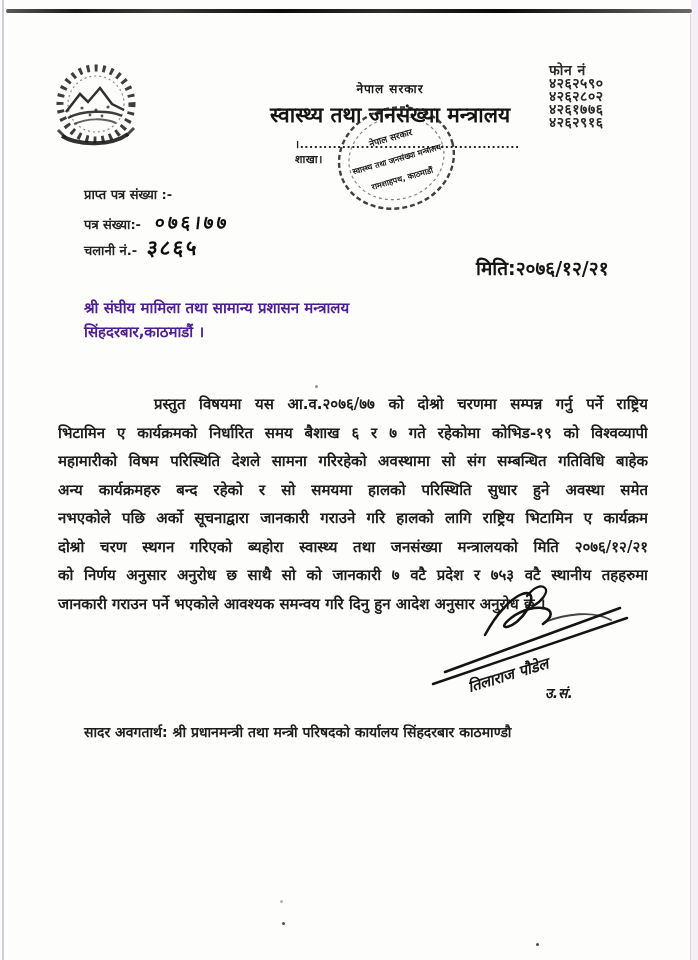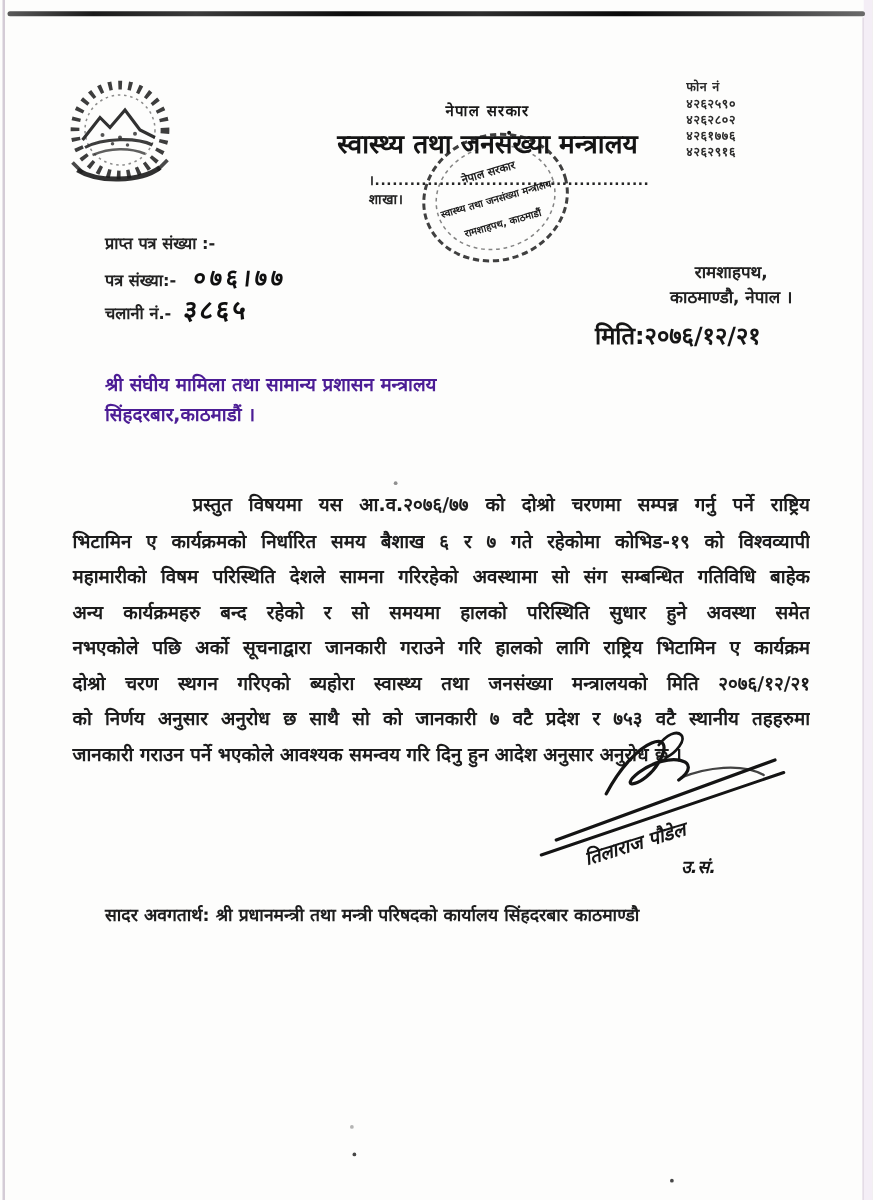--- a/index.html
+++ b/index.html
@@ -41,21 +41,21 @@
   .lh-ministry{
     position:absolute;left:225px;top:100px;width:330px;
     text-align:center;font-size:21px;font-weight:700;color:#141414;
   }
   .lh-branch{
     position:absolute;left:295px;top:136px;width:230px;
     font-size:11px;font-weight:700;color:#242424;letter-spacing:0.5px;
   }
   .phones{
     position:absolute;left:549px;top:64px;width:110px;
-    font-size:10px;font-weight:700;line-height:13px;color:#2a2a2a;letter-spacing:0.5px;
+    font-size:14px;font-weight:700;line-height:13px;color:#2a2a2a;letter-spacing:0.5px;
   }
   .stamp{position:absolute;left:312px;top:88px;pointer-events:none;}
 
   
   .refs{position:absolute;left:84px;top:185px;font-size:13px;font-weight:700;color:#222;}
   .refs .row{height:24px;display:flex;align-items:baseline;}
   .hand{
     font-size:19px;font-weight:700;color:#101010;
     transform:skewX(-6deg);margin-left:14px;letter-spacing:3px;
   }
@@ -172,24 +172,20 @@
     <div class="row">
       <span>पत्र संख्या:-</span>
       <span class="hand">०७६।७७</span>
     </div>
     <div class="row">
       <span>चलानी नं.-</span>
       <span class="hand big">३८६५</span>
     </div>
   </div>
 
-  <div class="office-address">
-    <div>रामशाहपथ,</div>
-    <div>काठमाण्डौ, नेपाल ।</div>
-  </div>
 
   <div class="date-line">मिति:२०७६/१२/२१</div>
 
   <div class="addressee">
     <div>श्री संघीय मामिला तथा सामान्य प्रशासन मन्त्रालय</div>
     <div>सिंहदरबार,काठमाडौं ।</div>
   </div>
 
 
   <div class="body-text">

